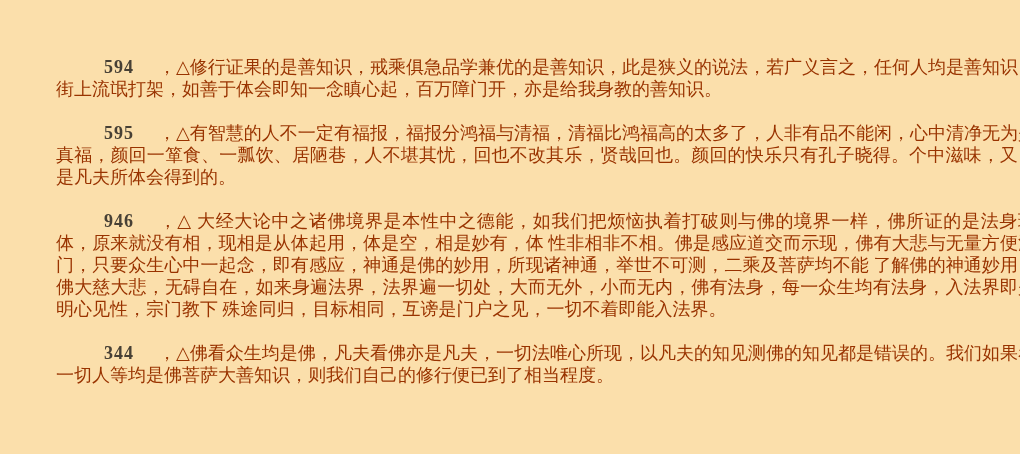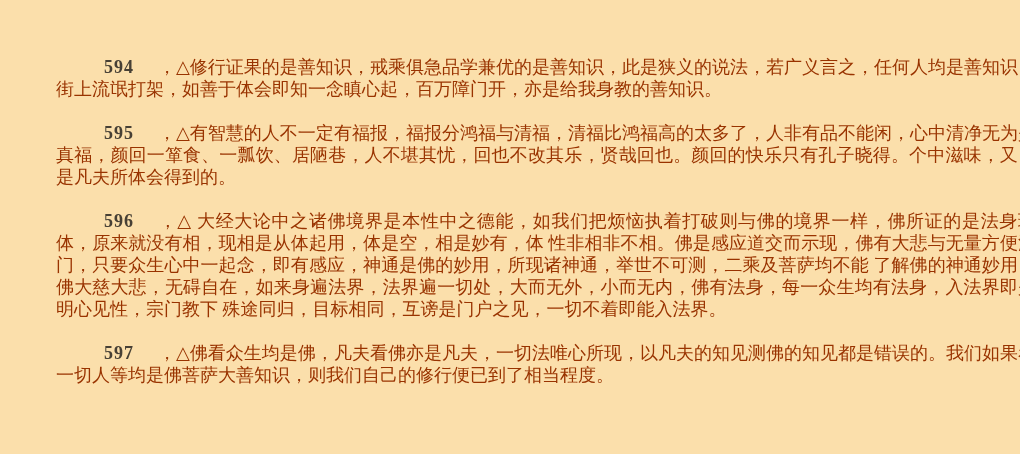--- a/index.html
+++ b/index.html
@@ -39,18 +39,18 @@
 </style>
 </head>
 <body>
 
 <div class="page">
 
   <p class="para"><b class="num">594</b><span>，△修行证果的是善知识，戒乘俱急品学兼优的是善知识，此是狭义的说法，若广义言之，任何人均是善知识，街上流氓打架，如善于体会即知一念瞋心起，百万障门开，亦是给我身教的善知识。</span></p>
 
   <p class="para"><b class="num">595</b><span>，△有智慧的人不一定有福报，福报分鸿福与清福，清福比鸿福高的太多了，人非有品不能闲，心中清净无为是真福，颜回一箪食、一瓢饮、居陋巷，人不堪其忧，回也不改其乐，贤哉回也。颜回的快乐只有孔子晓得。个中滋味，又岂是凡夫所体会得到的。</span></p>
 
-  <p class="para"><b class="num">596</b><span>，△ 大经大论中之诸佛境界是本性中之德能，如我们把烦恼执着打破则与佛的境界一样，佛所证的是法身理体，原来就没有相，现相是从体起用，体是空，相是妙有，体 性非相非不相。佛是感应道交而示现，佛有大悲与无量方便法门，只要众生心中一起念，即有感应，神通是佛的妙用，所现诸神通，举世不可测，二乘及菩萨均不能 了解佛的神通妙用，佛大慈大悲，无碍自在，如来身遍法界，法界遍一切处，大而无外，小而无内，佛有法身，每一众生均有法身，入法界即是明心见性，宗门教下 殊途同归，目标相同，互谤是门户之见，一切不着即能入法界。</span></p>
+  <p class="para"><b class="num">946</b><span>，△ 大经大论中之诸佛境界是本性中之德能，如我们把烦恼执着打破则与佛的境界一样，佛所证的是法身理体，原来就没有相，现相是从体起用，体是空，相是妙有，体 性非相非不相。佛是感应道交而示现，佛有大悲与无量方便法门，只要众生心中一起念，即有感应，神通是佛的妙用，所现诸神通，举世不可测，二乘及菩萨均不能 了解佛的神通妙用，佛大慈大悲，无碍自在，如来身遍法界，法界遍一切处，大而无外，小而无内，佛有法身，每一众生均有法身，入法界即是明心见性，宗门教下 殊途同归，目标相同，互谤是门户之见，一切不着即能入法界。</span></p>
 
-  <p class="para"><b class="num">597</b><span>，△佛看众生均是佛，凡夫看佛亦是凡夫，一切法唯心所现，以凡夫的知见测佛的知见都是错误的。我们如果看一切人等均是佛菩萨大善知识，则我们自己的修行便已到了相当程度。</span></p>
+  <p class="para"><b class="num">344</b><span>，△佛看众生均是佛，凡夫看佛亦是凡夫，一切法唯心所现，以凡夫的知见测佛的知见都是错误的。我们如果看一切人等均是佛菩萨大善知识，则我们自己的修行便已到了相当程度。</span></p>
 
 
 </div>
 
 </body></html>

